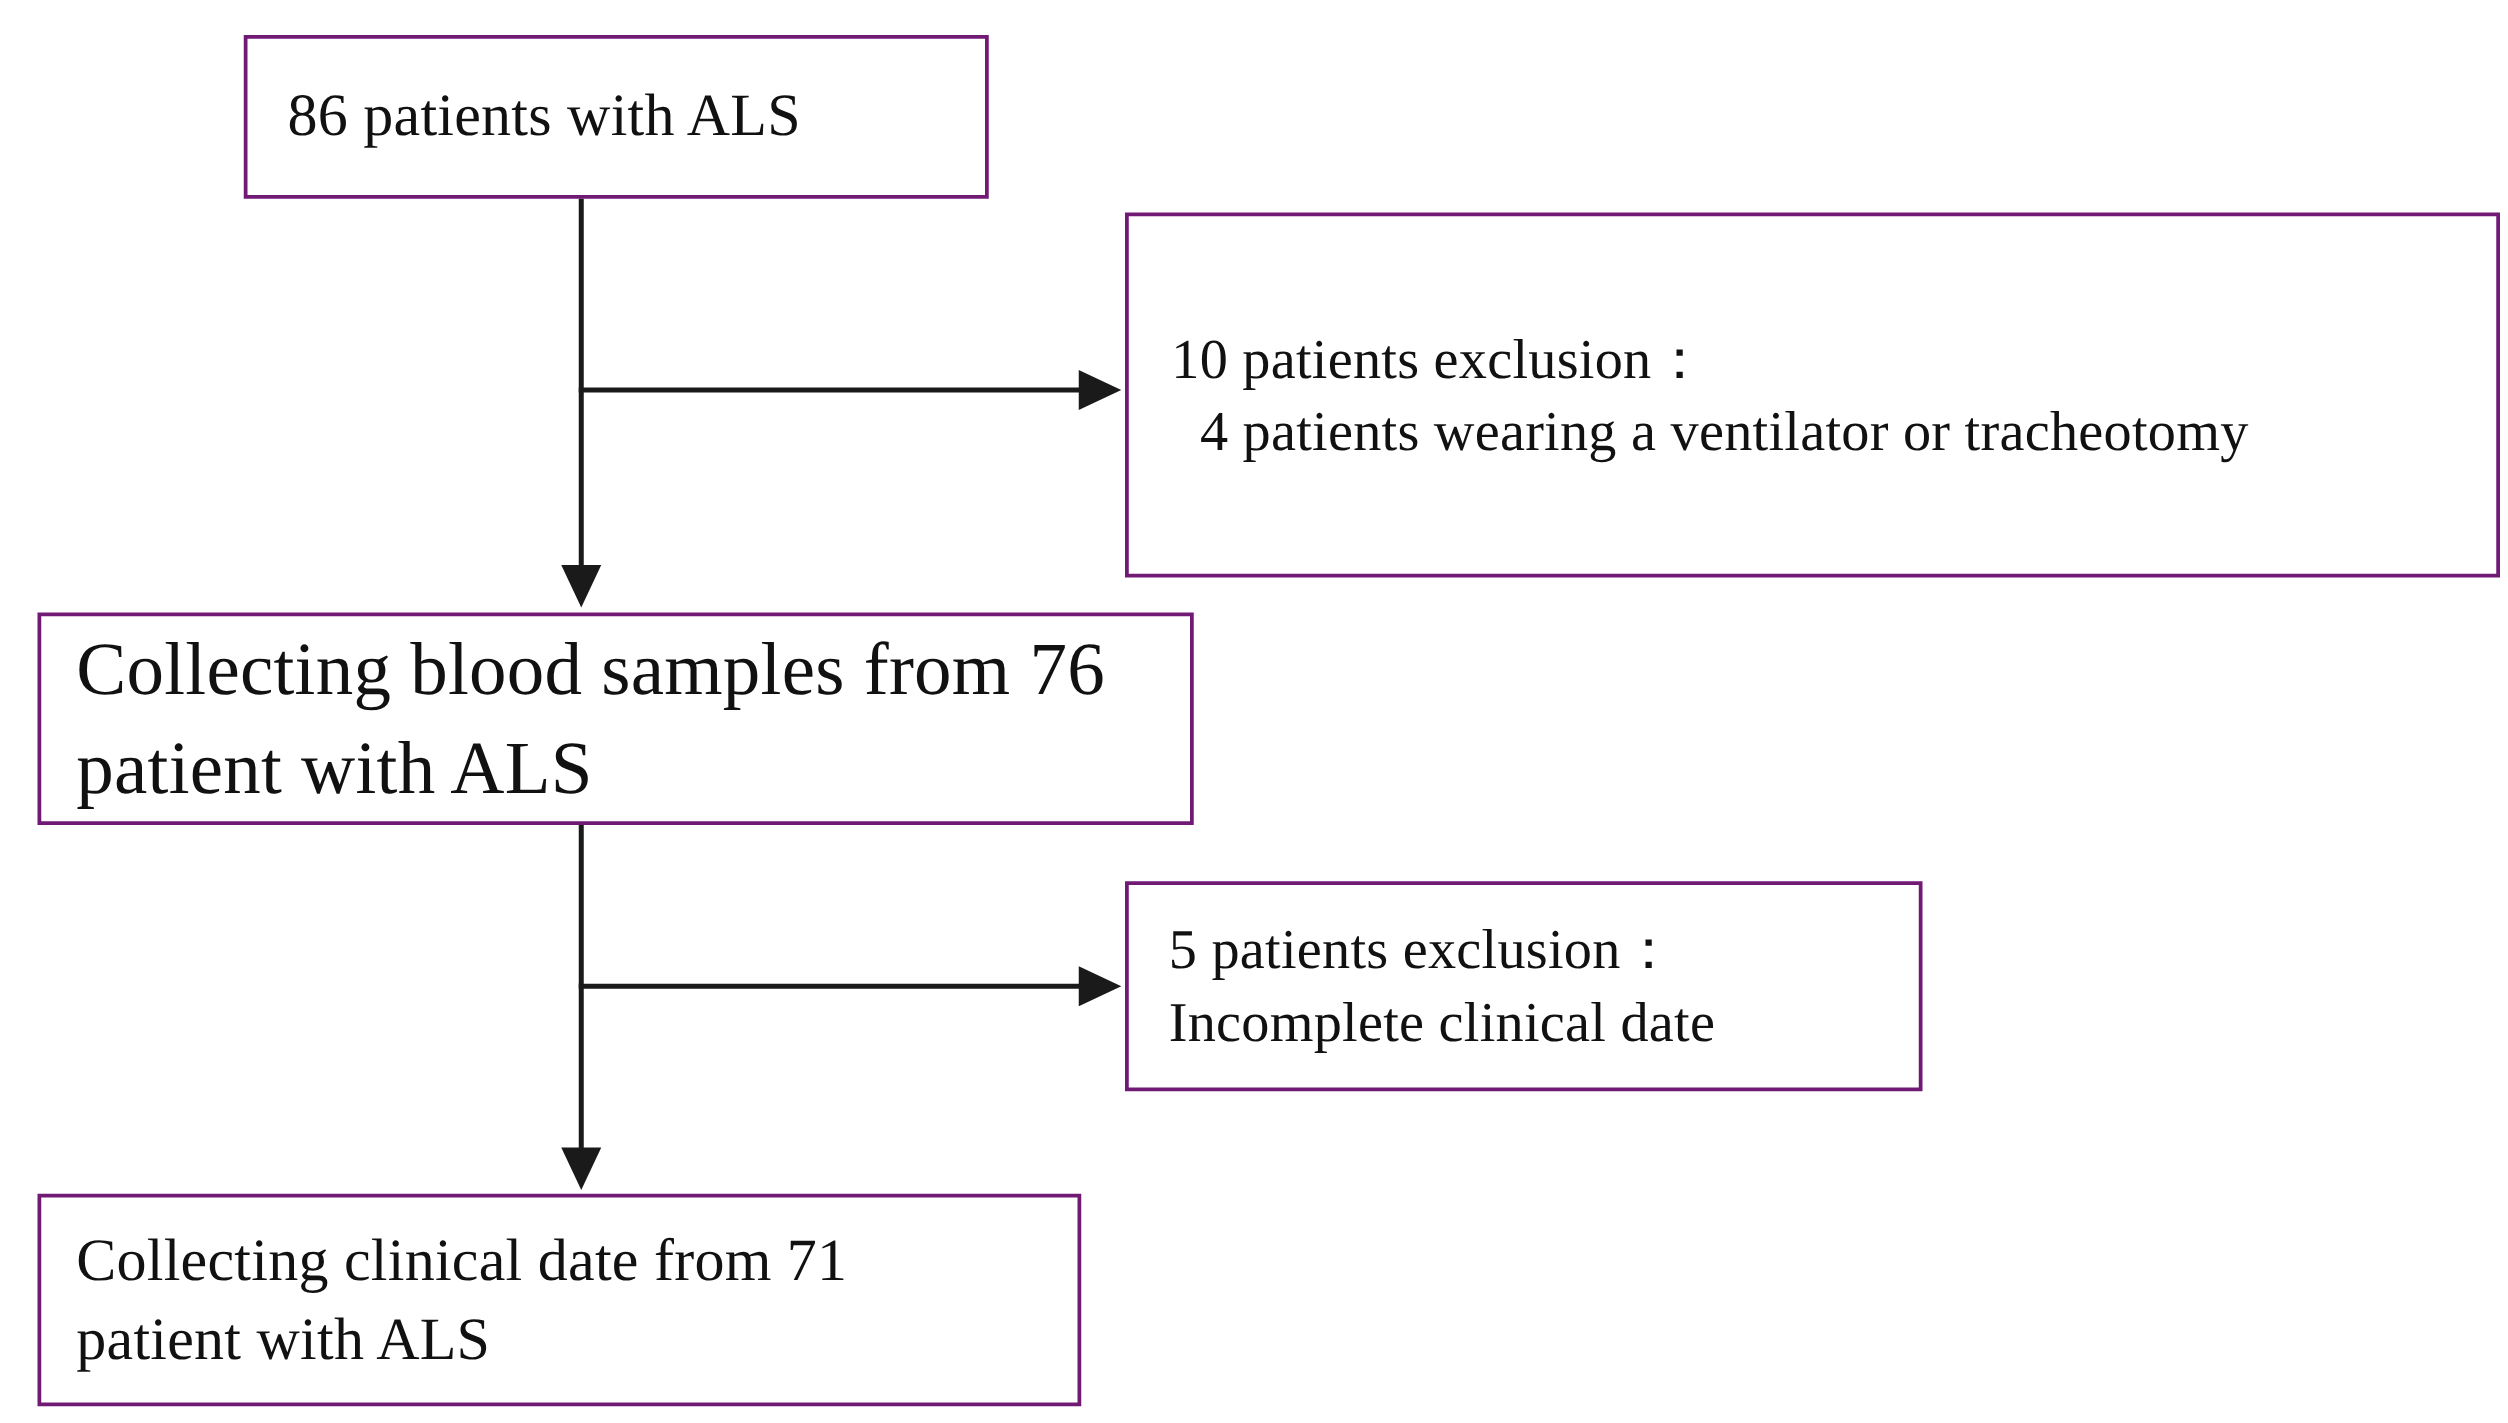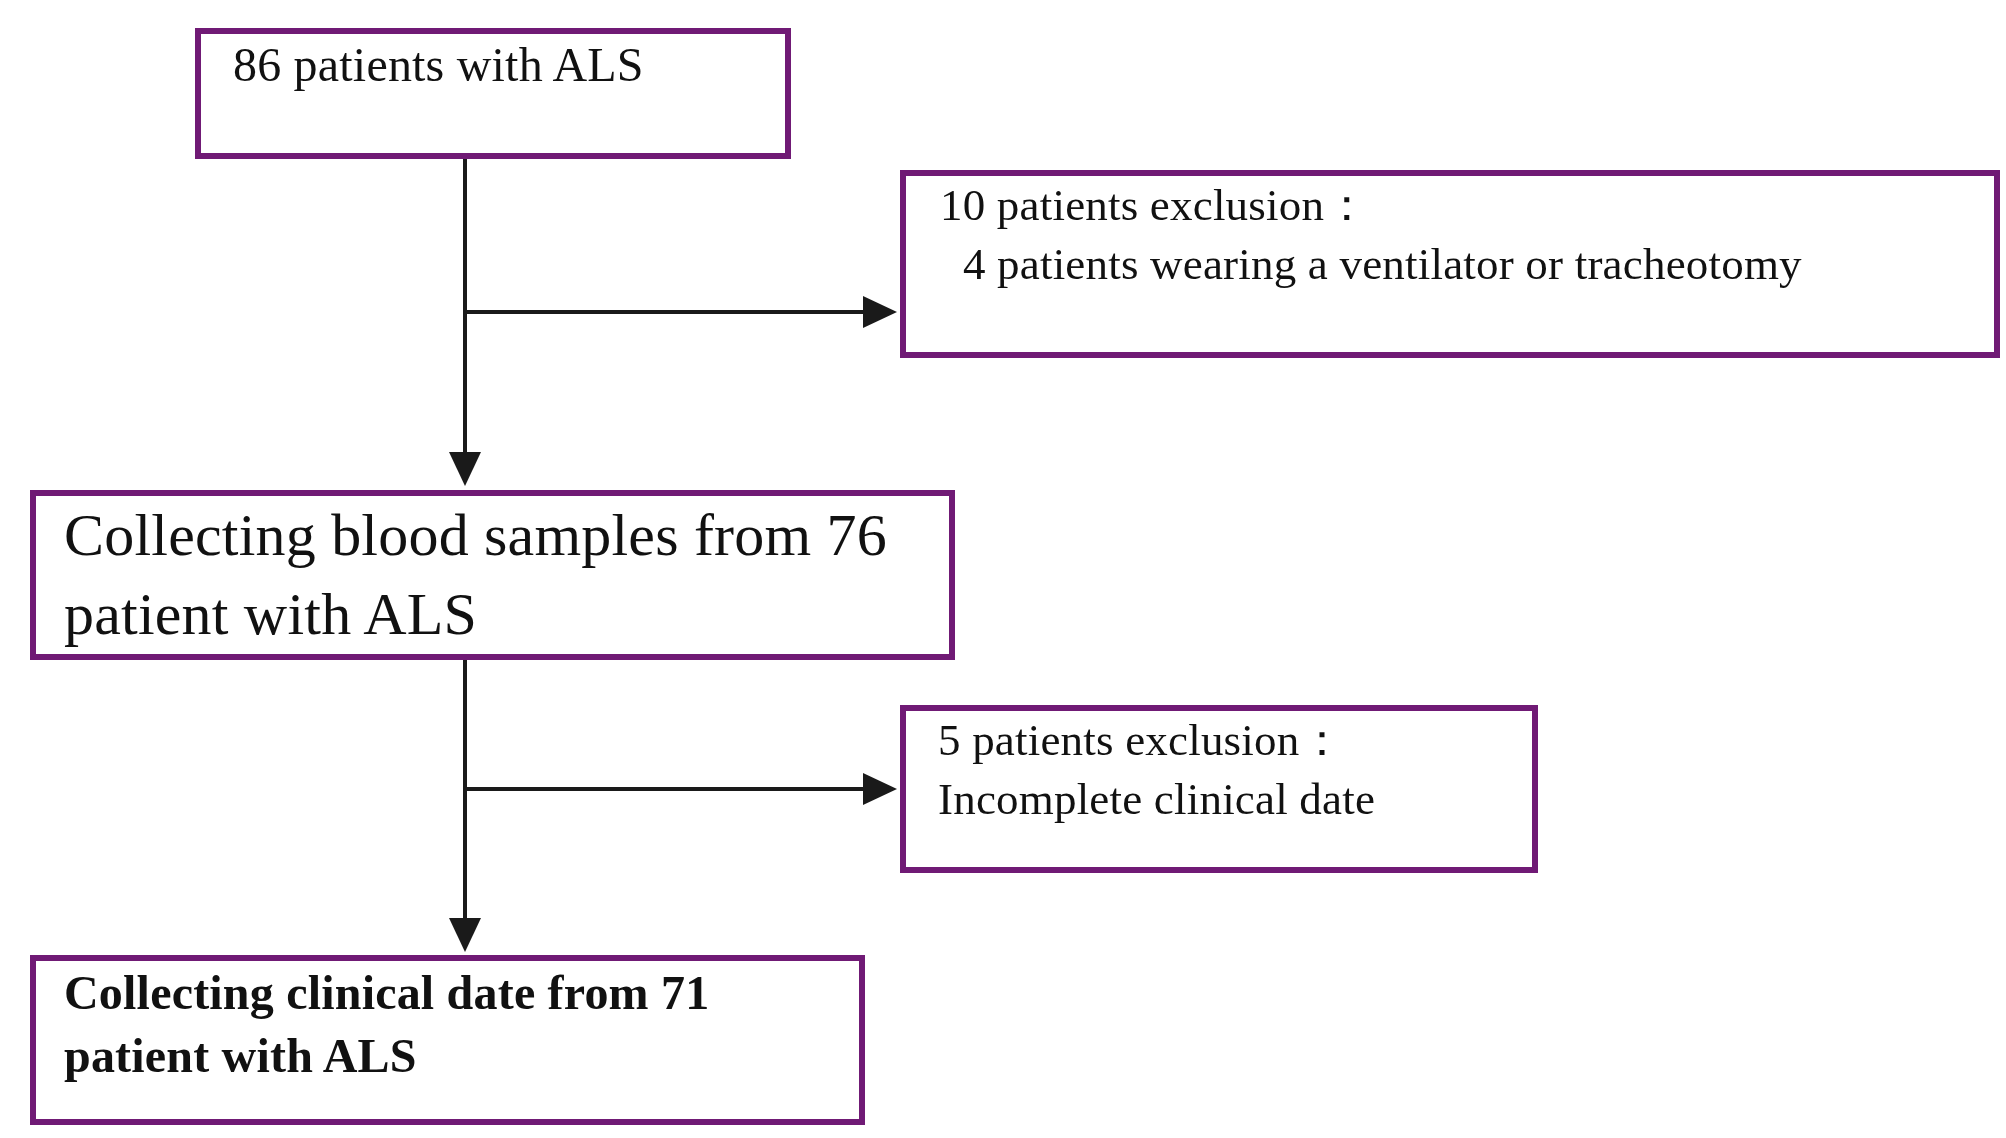--- a/index.html
+++ b/index.html
@@ -15,62 +15,62 @@
   #canvas {
     position: relative;
     width: 2006px;
     height: 1138px;
     background: #ffffff;
     overflow: hidden;
   }
   .node {
     position: absolute;
     box-sizing: border-box;
-    border: 6px solid #701a75;
+    border: 3px solid #701a75;
     background: #ffffff;
     display: flex;
     flex-direction: column;
+    justify-content: center;
   }
   .node .line {
     display: block;
     white-space: pre;
     font-size: 46px;
     line-height: 1.30;
     letter-spacing: 0.2px;
     color: #111111;
   }
   
   #node-enrolled {
     left: 195px; top: 28px; width: 596px; height: 131px;
     padding: 0 0 0 32px;
   }
   #node-enrolled .line { font-size: 48px; }
 
   #node-exclusion-1 {
-    left: 900px; top: 170px; width: 1100px; height: 188px;
+    left: 900px; top: 170px; width: 1100px; height: 292px;
     padding: 0 0 0 34px;
   }
   #node-exclusion-1 .line { font-size: 45px; line-height: 1.30; }
 
   #node-blood {
     left: 30px; top: 490px; width: 925px; height: 170px;
     padding: 0 0 0 28px;
   }
   #node-blood .line { font-size: 60px; line-height: 1.32; }
 
   #node-exclusion-2 {
     left: 900px; top: 705px; width: 638px; height: 168px;
     padding: 0 0 0 32px;
   }
   #node-exclusion-2 .line { font-size: 45px; line-height: 1.32; }
 
   #node-clinical {
     left: 30px; top: 955px; width: 835px; height: 170px;
     padding: 0 0 0 28px;
-    font-weight: bold;
   }
   #node-clinical .line { font-size: 48px; line-height: 1.32; }
 
   
   .conn {
     position: absolute;
     pointer-events: none;
   }
   .vline {
     position: absolute;

